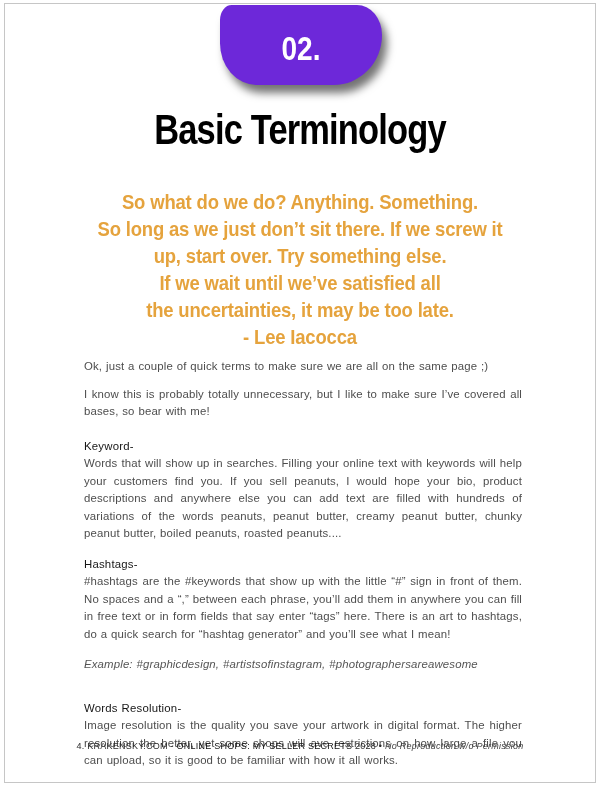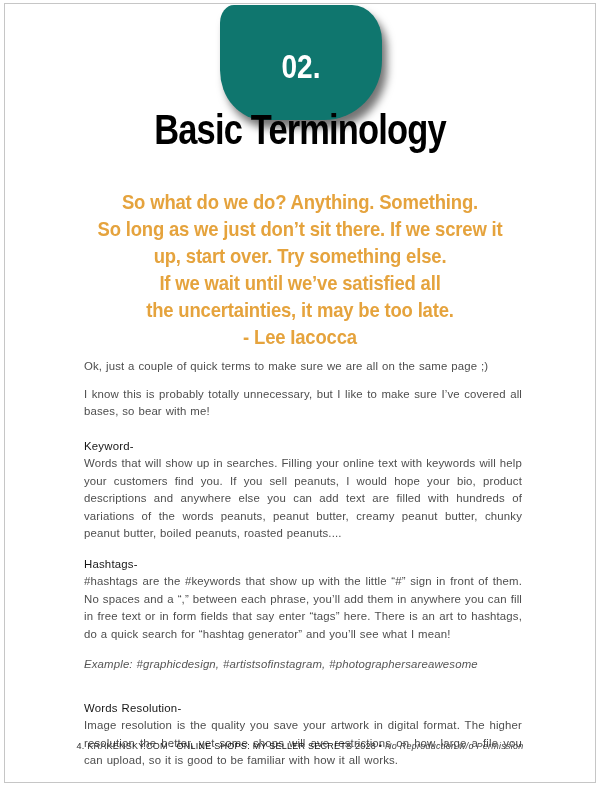--- a/index.html
+++ b/index.html
@@ -13,22 +13,22 @@
   .page-border {
     position: absolute;
     left: 4px; top: 3px; right: 4px; bottom: 15px;
     border: 1px solid #c6c6c6;
     pointer-events: none;
   }
   
   .chapter-badge {
     position: absolute;
     left: 220px; top: 5px;
-    width: 162px; height: 115px;
-    background: #0f766e;
+    width: 162px; height: 80px;
+    background: #6d28d9;
     border-radius: 14px 30px 58px 44px / 18px 36px 60px 50px;
     box-shadow: 5px 8px 9px rgba(0,0,0,0.55);
     display: flex; align-items: center; justify-content: center;
   }
   .badge-num {
     color: #ffffff;
     font-weight: 800;
     font-size: 33px;
     letter-spacing: 0px;
     transform: scaleX(0.85);

